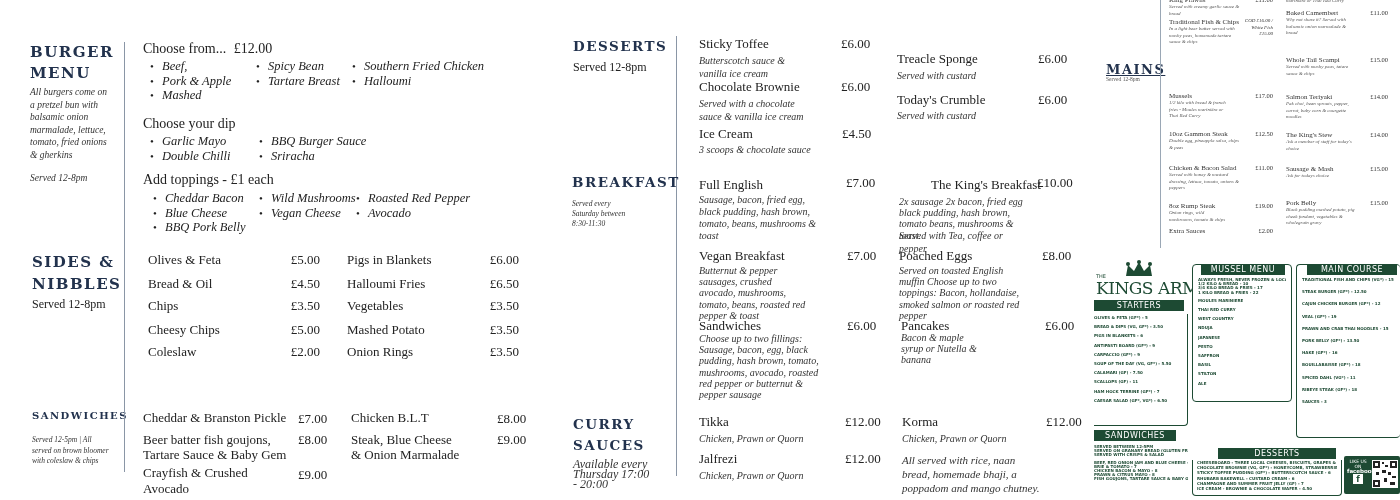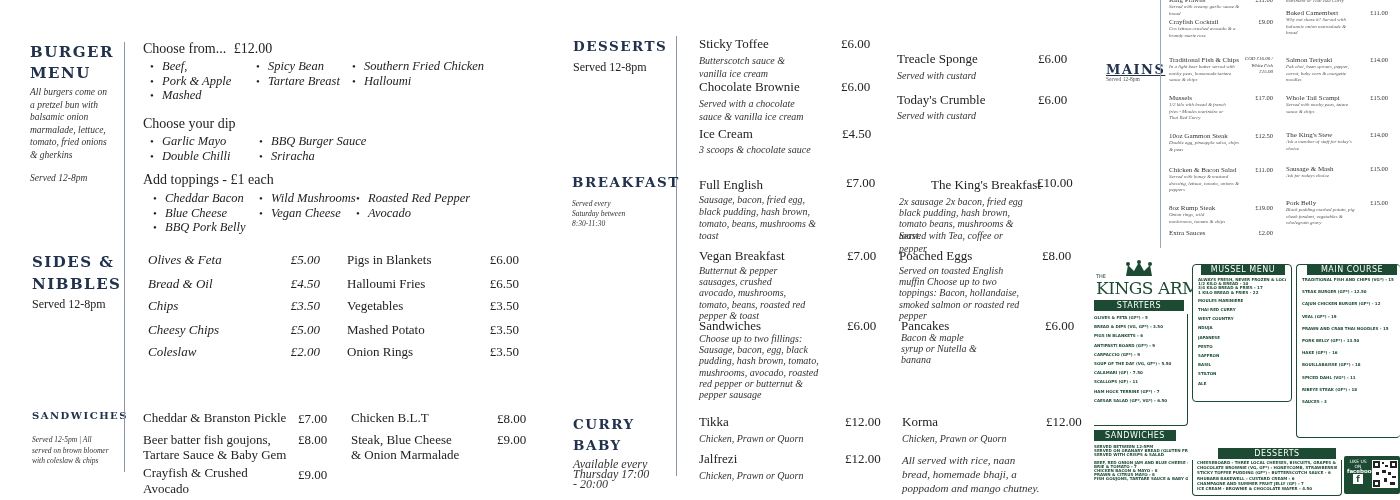--- a/index.html
+++ b/index.html
@@ -79,21 +79,21 @@
   <li>Roasted Red Pepper</li>
   <li>Avocado</li>
 </ul>
 
 <div class="abs heading" style="left:32px;top:251px;font-size:15px;line-height:22px;">
   <div>SIDES &amp;</div>
   <div>NIBBLES</div>
 </div>
 <div class="abs name" style="left:32px;top:297px;font-size:12px;">Served 12-8pm</div>
 
-<div class="abs" style="left:148px;top:252px;width:172px;font-style:italic;">
+<div class="abs" style="left:148px;top:252px;width:172px;">
   <div style="display:flex;justify-content:space-between;height:24px;">
       <span class="name">Olives &amp; Feta</span>
       <span class="price">£5.00</span>
     </div>
   <div style="display:flex;justify-content:space-between;height:22px;">
       <span class="name">Bread &amp; Oil</span>
       <span class="price">£4.50</span>
     </div>
   <div style="display:flex;justify-content:space-between;height:24px;">
       <span class="name">Chips</span>
@@ -185,21 +185,21 @@
 <div class="abs desc" style="left:899px;top:229px;width:126px;font-size:10px;">Served with Tea, coffee or pepper</div>
 <div class="abs name" style="left:899px;top:248px;">Poached Eggs</div>
 <div class="abs price" style="left:1042px;top:248px;">£8.00</div>
 <div class="abs desc" style="left:899px;top:265px;width:128px;font-size:10px;line-height:11.2px;">Served on toasted English muffin Choose up to two toppings: Bacon, hollandaise, smoked salmon or roasted red pepper</div>
 <div class="abs name" style="left:901px;top:318px;">Pancakes</div>
 <div class="abs price" style="left:1045px;top:318px;">£6.00</div>
 <div class="abs desc" style="left:901px;top:332px;width:80px;font-size:10px;line-height:11.2px;">Bacon &amp; maple syrup or Nutella &amp; banana</div>
 
 <div class="abs heading" style="left:573px;top:414px;font-size:13.5px;line-height:21px;">
   <div>CURRY</div>
-  <div>BABY</div>
+  <div>SAUCES</div>
 </div>
 <div class="abs desc" style="left:573px;top:459px;width:80px;font-size:12px;line-height:10px;">Available every Thursday 17:00 - 20:00</div>
 
 <div class="abs name" style="left:699px;top:414px;">Tikka</div>
 <div class="abs price" style="left:845px;top:414px;">£12.00</div>
 <div class="abs desc" style="left:699px;top:432px;">Chicken, Prawn or Quorn</div>
 <div class="abs name" style="left:699px;top:451px;">Jalfrezi</div>
 <div class="abs price" style="left:845px;top:451px;">£12.00</div>
 <div class="abs desc" style="left:699px;top:469px;">Chicken, Prawn or Quorn</div>
 <div class="abs name" style="left:902px;top:414px;">Korma</div>
@@ -211,30 +211,25 @@
 <div class="abs t-desc" style="left:1106px;top:76px;font-style:normal;font-size:5.5px;">Served 12-8pm</div>
 <div class="vline" style="left:1160px;top:0px;height:248px;background:#9aa7b5;"></div>
 
 <div class="abs" style="left:1169px;top:-4px;width:104px;">
   <div style="position:relative;height:22px;">
     <div class="t-name">King Prawns</div>
     <div class="t-price" style="position:absolute;right:0;top:0;">£11.00</div>
     <div class="t-desc" style="width:72px;">Served with creamy garlic sauce &amp; bread</div>
   </div>
   <div style="position:relative;height:38px;">
-    <div class="t-name">Crayfish Cocktail</div>
-    <div class="t-price" style="position:absolute;right:0;top:0;">£9.00</div>
-    <div class="t-desc" style="width:72px;">Cos lettuce crushed avocado &amp; a brandy marie rose</div>
-  </div>
-  <div style="position:relative;height:38px;">
     <div class="t-name">Traditional Fish &amp; Chips</div>
     <div class="t-price" style="position:absolute;right:0;top:0;width:32px;font-size:5px;line-height:6.5px;font-style:italic;">COD £16.00 / White Fish £15.00</div>
     <div class="t-desc" style="width:68px;">In a light beer batter served with mushy peas, homemade tartare sauce &amp; chips</div>
   </div>
-  <div style="position:relative;height:38px;">
+  <div style="position:relative;height:38px;margin-top:36px;">
     <div class="t-name">Mussels</div>
     <div class="t-price" style="position:absolute;right:0;top:0;">£17.00</div>
     <div class="t-desc" style="width:62px;">1/2 kilo with bread &amp; french fries - Moules mariniére or Thai Red Curry</div>
   </div>
   <div style="position:relative;height:34px;">
     <div class="t-name">10oz Gammon Steak</div>
     <div class="t-price" style="position:absolute;right:0;top:0;">£12.50</div>
     <div class="t-desc" style="width:72px;">Double egg, pineapple salsa, chips &amp; peas</div>
   </div>
   <div style="position:relative;height:38px;">
@@ -253,29 +248,29 @@
   </div>
 </div>
 
 <div class="abs" style="left:1286px;top:-2px;width:102px;">
   <div class="t-desc" style="height:11px;">mariniére or Thai Red Curry</div>
   <div style="position:relative;height:47px;">
     <div class="t-name">Baked Camembert</div>
     <div class="t-price" style="position:absolute;right:0;top:0;">£11.00</div>
     <div class="t-desc" style="width:68px;">Why not share it? Served with balsamic onion marmalade &amp; bread</div>
   </div>
+  <div style="position:relative;height:37px;">
+    <div class="t-name">Whole Tail Scampi</div>
+    <div class="t-price" style="position:absolute;right:0;top:0;">£15.00</div>
+    <div class="t-desc" style="width:68px;">Served with mushy peas, tatare sauce &amp; chips</div>
+  </div>
   <div style="position:relative;height:38px;">
     <div class="t-name">Salmon Teriyaki</div>
     <div class="t-price" style="position:absolute;right:0;top:0;">£14.00</div>
     <div class="t-desc" style="width:68px;">Pak choi, bean sprouts, pepper, carrot, baby corn &amp; courgette noodles</div>
-  </div>
-  <div style="position:relative;height:37px;">
-    <div class="t-name">Whole Tail Scampi</div>
-    <div class="t-price" style="position:absolute;right:0;top:0;">£15.00</div>
-    <div class="t-desc" style="width:68px;">Served with mushy peas, tatare sauce &amp; chips</div>
   </div>
   <div style="position:relative;height:34px;">
     <div class="t-name">The King's Stew</div>
     <div class="t-price" style="position:absolute;right:0;top:0;">£14.00</div>
     <div class="t-desc" style="width:68px;">Ask a member of staff for today's choice</div>
   </div>
   <div style="position:relative;height:34px;">
     <div class="t-name">Sausage &amp; Mash</div>
     <div class="t-price" style="position:absolute;right:0;top:0;">£15.00</div>
     <div class="t-desc" style="width:68px;">Ask for todays choice</div>

